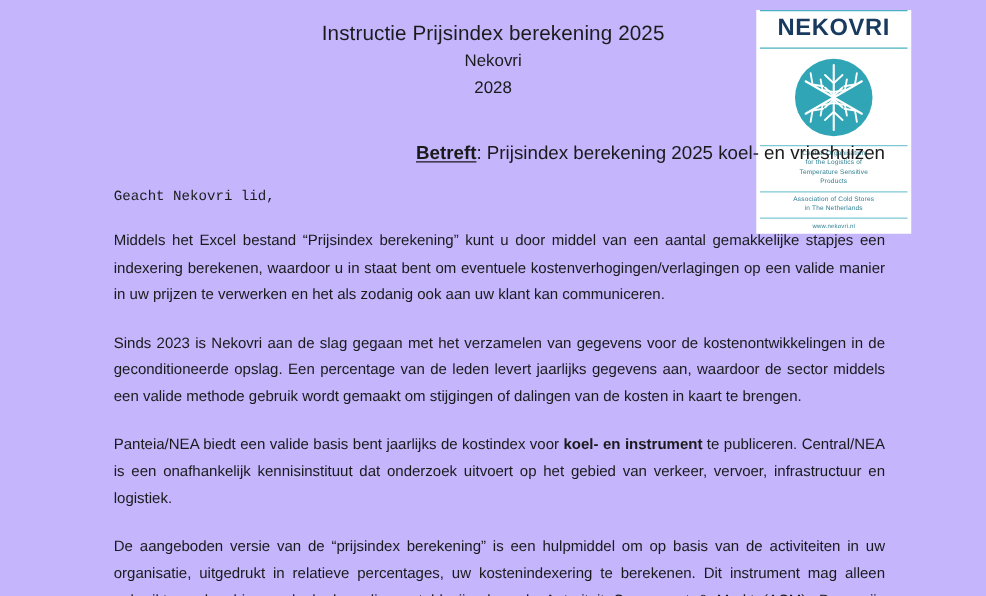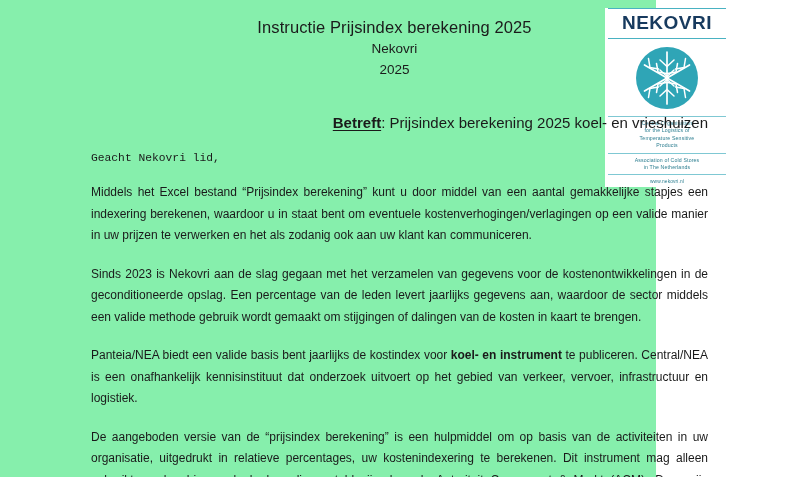--- a/index.html
+++ b/index.html
@@ -12,23 +12,23 @@
     width: 789px;
     height: 477px;
     overflow: hidden;
     font-family: "Liberation Sans", sans-serif;
     color: #1a1a1a;
     position: relative;
   }
 
   .page {
     position: relative;
-    width: 656px;
+    width: 789px;
     height: 477px;
-    background: #86efac;
+    background: #c4b5fd;
   }
 
   
   .header-block {
     position: absolute;
     left: 0;
     top: 16px;
     width: 789px;
     text-align: center;
   }
@@ -174,21 +174,21 @@
   }
 </style>
 </head>
 <body>
 
 <div class="page">
 
   <div class="header-block">
     <div class="doc-title">Instructie Prijsindex berekening 2025</div>
     <div class="doc-subtitle">Nekovri</div>
-    <div class="doc-year">2025</div>
+    <div class="doc-year">2028</div>
   </div>
 
   <div class="logo">
     <div class="logo-rule"></div>
     <div class="logo-wordmark">NEKOVRI</div>
     <div class="logo-rule"></div>
 
     <div class="logo-mark">
       <div class="snowflake-wrap">
         <svg width="62" height="62" viewBox="0 0 62 62" aria-hidden="true">

